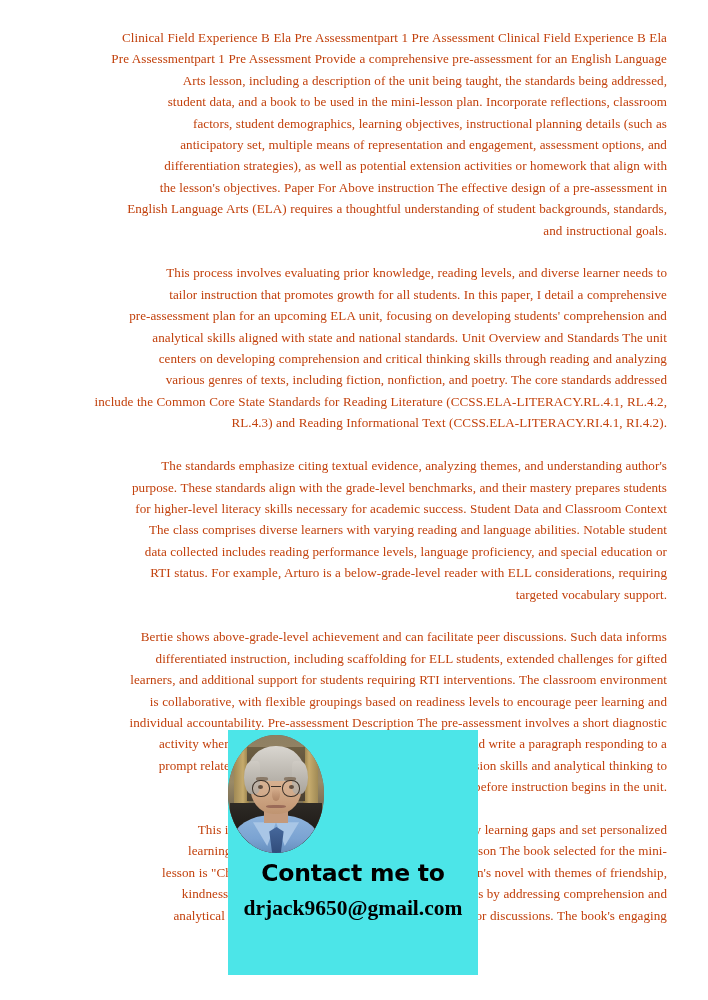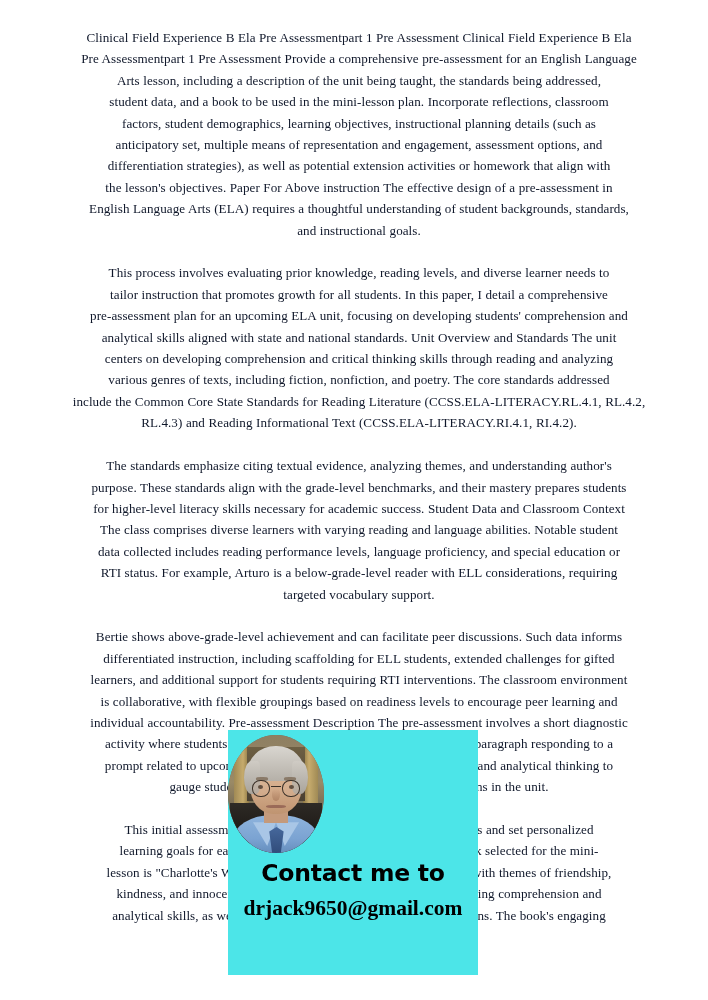--- a/index.html
+++ b/index.html
@@ -28,26 +28,26 @@
   #doc-body {
     position: absolute;
     left: 51px;
     top: 27px;
     width: 616px;
   }
 
   .para {
     font-size: 13.1px;
     line-height: 21.4px;
-    text-align: center;
+    text-align: right;
     margin: 0 0 21.4px 0;
     white-space: pre-wrap;
     letter-spacing: 0.005em;
     word-spacing: 0.01em;
-    color: #0f172a;
+    color: #c2410c;
   }
   .para:last-child { margin-bottom: 0; }
 
   
   #contact-overlay {
     position: absolute;
     left: 228px;
     top: 730px;
     width: 250px;
     height: 245px;

